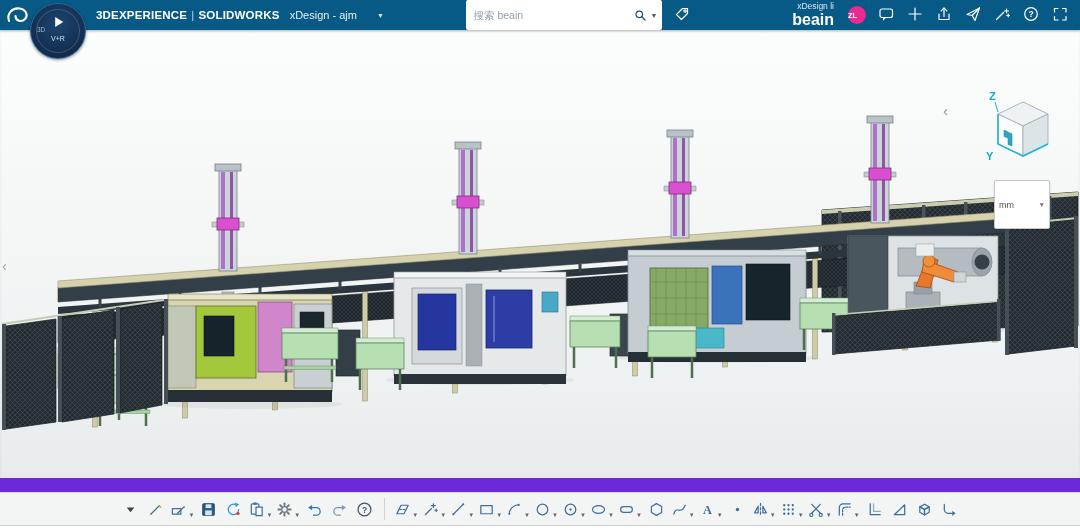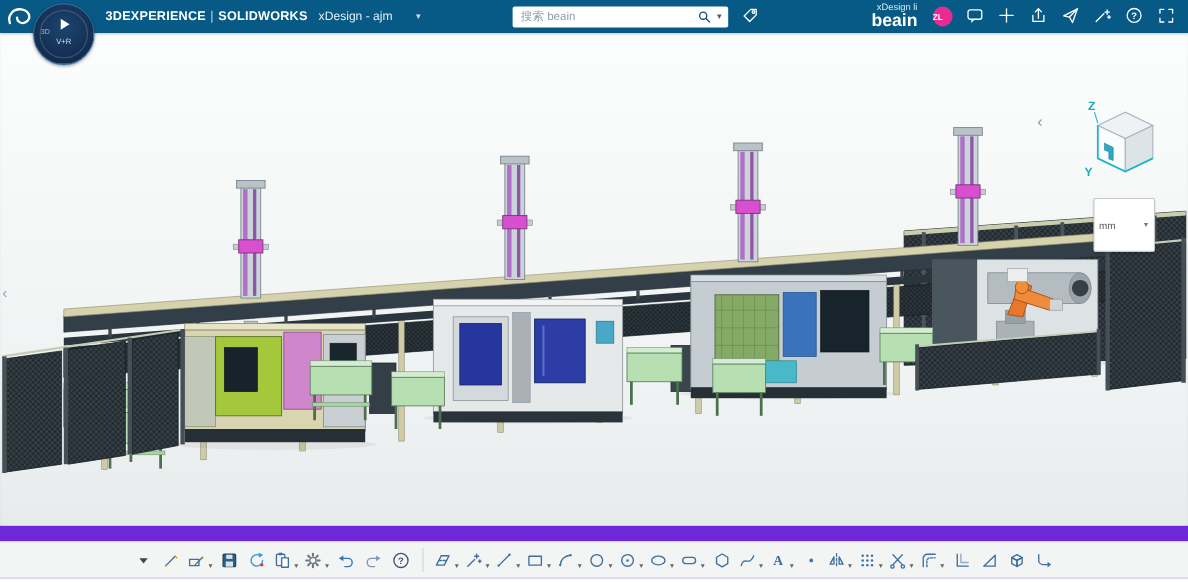--- a/index.html
+++ b/index.html
@@ -6,21 +6,21 @@
   .app{position:relative;width:1080px;height:530px;overflow:hidden;font-family:"Liberation Sans",sans-serif;background:#6d28d9;}
 
   
   .topbar{position:absolute;top:0;left:0;right:0;height:30px;background:#075a86;display:flex;align-items:center;
           padding:0 10px 0 96px;gap:10px;z-index:30;box-shadow:0 1px 2px rgba(0,0,0,.25);}
   .brand{color:#fff;font-size:11.5px;font-weight:bold;white-space:nowrap;letter-spacing:.2px;}
   .brand-div{color:#bcd3e2;font-weight:normal;margin:0 4px;}
   .app-label{color:#e6eff6;font-size:11px;white-space:nowrap;display:flex;align-items:center;gap:20px;}
   .app-caret{font-size:7px;color:#cfe0ec;}
   .spacer1{flex:1.1;} .spacer2{flex:1.4;}
-  .search-box{display:flex;align-items:center;background:#fff;border-radius:2px;height:19px;width:186px;padding:0 5px;gap:4px;}
+  .search-box{display:flex;align-items:center;background:#fff;border-radius:2px;height:30px;width:186px;padding:0 5px;gap:4px;}
   .search-box input{border:none;outline:none;flex:1;font-size:10.5px;color:#333;background:transparent;min-width:0;font-family:"Liberation Sans",sans-serif;}
   .search-box input::placeholder{color:#90a0ab;}
   .search-box svg{width:13px;height:13px;stroke:#1d4f72;fill:none;stroke-width:1.5;stroke-linecap:round;}
   .sb-caret{font-size:7px;color:#4a5a66;}
   .user{text-align:right;color:#fff;line-height:1.1;margin-right:4px;}
   .user .n{font-size:8.5px;opacity:.85;} .user .b{font-size:16px;font-weight:bold;}
   .avatar{width:18px;height:18px;border-radius:50%;background:#ea2a90;color:#fff;font-size:7.5px;font-weight:bold;
           display:flex;align-items:center;flex:none;}
   .tb-icons{display:flex;gap:9px;align-items:center;}
   .ti{width:20px;height:20px;background:transparent;border:none;padding:1px;cursor:pointer;}

